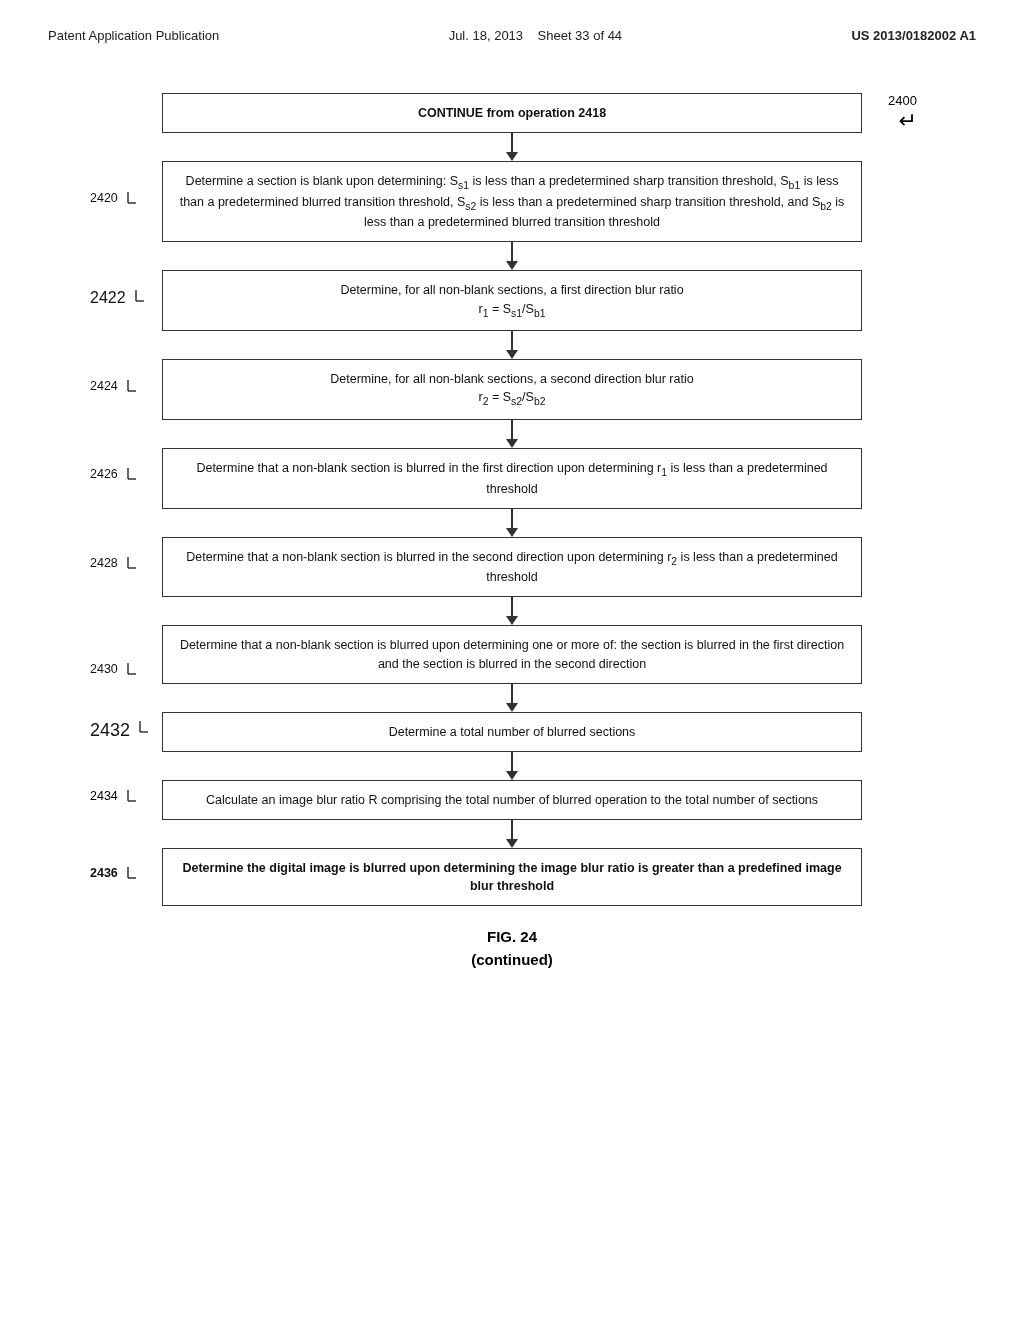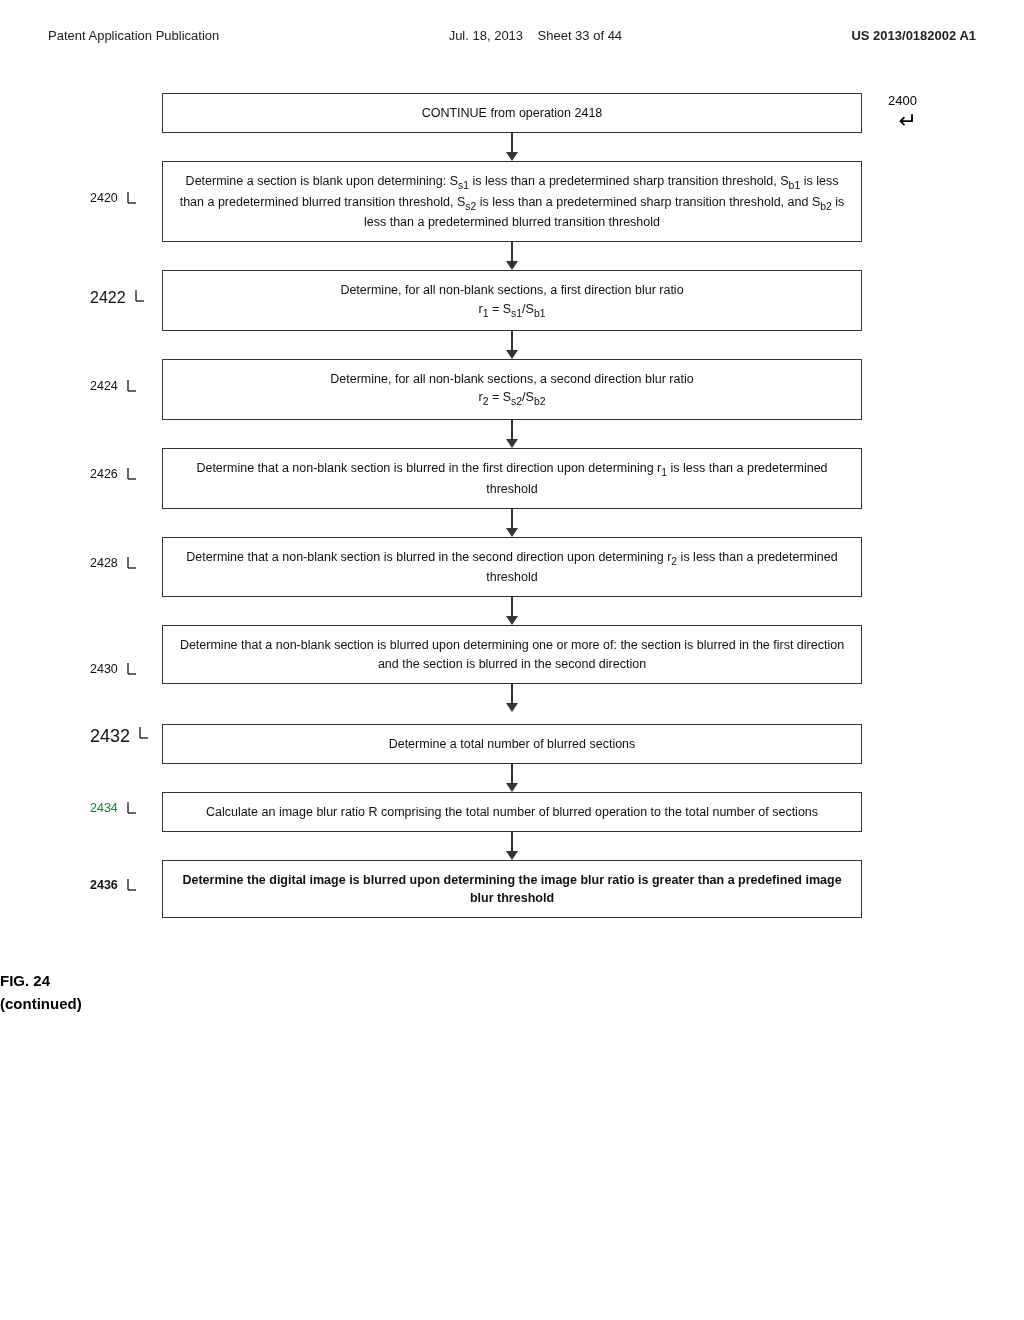--- a/index.html
+++ b/index.html
@@ -82,21 +82,21 @@
     }
 
     .flow-row {
       display: flex;
       align-items: center;
       width: 100%;
       position: relative;
     }
 
     .figure-caption {
-      margin-top: 32px;
+      text-align: center;
       font-size: 15px;
       font-weight: bold;
       line-height: 1.5;
     }
   </style>
 </head>
 <body>
 <div class="page">
 
   <div class="header">
@@ -114,21 +114,21 @@
 
   <div class="diagram-area">
     <div class="flow-container">
 
       <div style="position:relative; width:100%;">
         <div style="position:absolute; right:-55px; top:0; font-size:13px; display:flex; flex-direction:column; align-items:flex-end;justify-content:space-between;">
           <span>2400</span>
           <span style="font-size:22px; margin-top:0px;">↵</span>
         </div>
 
-        <div class="flow-box" style="font-weight:normal;">
+        <div class="flow-box" style="font-weight:bold;">
           <span>CONTINUE from operation 2418</span>
         </div>
       </div>
 
       <div id="steps-container" style="width:100%; display:flex; flex-direction:column; align-items:center;">
       <div class="flow-arrow"></div>
           <div class="flow-row" style="position: relative;">
             <div style="position: absolute; left: -72px; font-size: 12.5px; color: rgb(17, 17, 17); display: flex; align-items: flex-start; white-space: nowrap;">
               <span>2420</span>
               <span><svg width="16" height="18" viewBox="0 0 16 18" style="margin-left:2px; margin-top:1px;">
@@ -195,25 +195,25 @@
           </div>
           <div class="flow-arrow"></div>
           <div class="flow-row" style="position: relative;">
             <div style="position: absolute; left: -72px; font-size: 18px; color: rgb(17, 17, 17); display: flex; align-items: flex-start; white-space: nowrap;">
               <span>2432</span>
               <span><svg width="16" height="18" viewBox="0 0 16 18" style="margin-left:2px; margin-top:1px;">
       <line x1="8" y1="0" x2="8" y2="11" stroke="#333" stroke-width="1.5"></line>
       <line x1="8" y1="11" x2="16" y2="11" stroke="#333" stroke-width="1.5"></line>
     </svg></span>
             </div>
-            <div class="flow-box" style="width: 100%; margin-top: 12px;">Determine a total number of blurred sections</div>
-          </div>
-          <div class="flow-arrow"></div>
-          <div class="flow-row" style="position: relative;">
-            <div style="position: absolute; left: -72px; font-size: 12.5px; color: #15803d; display: flex; align-items: flex-start; white-space: nowrap;">
+            <div class="flow-box" style="width: 100%;">Determine a total number of blurred sections</div>
+          </div>
+          <div class="flow-arrow"></div>
+          <div class="flow-row" style="position: relative;">
+            <div style="position: absolute; left: -72px; font-size: 12.5px; color: #000000; display: flex; align-items: flex-start; white-space: nowrap;">
               <span>2434</span>
               <span><svg width="16" height="18" viewBox="0 0 16 18" style="margin-left:2px; margin-top:1px;">
       <line x1="8" y1="0" x2="8" y2="11" stroke="#333" stroke-width="1.5"></line>
       <line x1="8" y1="11" x2="16" y2="11" stroke="#333" stroke-width="1.5"></line>
     </svg></span>
             </div>
             <div class="flow-box" style="width: 100%;">Calculate an image blur ratio R comprising the total number of blurred operation to the total number of sections</div>
           </div>
           <div class="flow-arrow"></div>
           <div class="flow-row" style="position: relative; font-weight: bold;">

